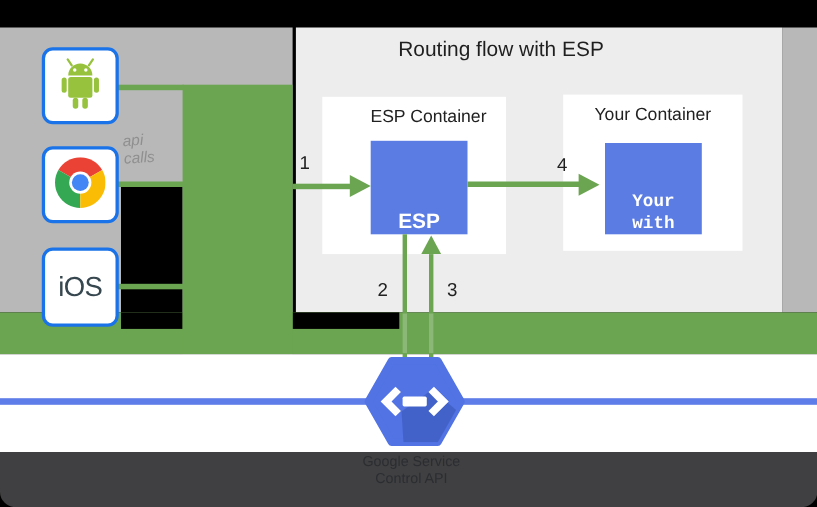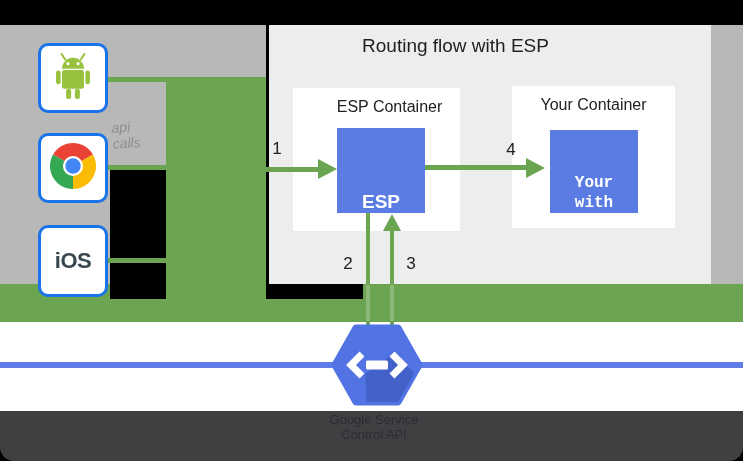--- a/index.html
+++ b/index.html
@@ -18,21 +18,21 @@
   .band-notch-r{left:266px;top:284px;width:97px;height:15px;background:#000;}
   .traffic-bar{left:166px;top:77px;width:100px;height:245px;background:var(--green,#6ba551);}
   .white-strip{left:0;top:322px;width:743px;height:89px;background:#fff;}
   .footer-strip{left:0;top:411px;width:743px;height:50px;background:var(--footer-dark,#404042);border-radius:0 0 14px 14px;}
   
   .client-box{left:38px;width:70px;height:70px;background:#fff;border:3px solid var(--border-blue,#1a73e8);
     border-radius:10px;box-sizing:border-box;display:flex;align-items:center;justify-content:center;}
   .box-android{top:43px;}
   .box-chrome{top:133px;}
   .box-ios{top:225px;height:72px;}
-  .ios-text{font-size:22px;font-weight:bold;color:var(--ios-text,#37474f);letter-spacing:-0.5px;}
+  .ios-text{font-size:25px;font-weight:normal;color:var(--ios-text,#37474f);letter-spacing:-0.5px;}
   .api-note{left:112px;top:118px;width:54px;color:#8f8f8f;font-size:14px;line-height:16px;
     font-style:italic;transform:rotate(-4deg);}
   
   .h-arrow{height:5px;background:var(--green,#6ba551);}
   .client-arrow{left:107px;width:60px;}
   .arr-android{top:77px;} .arr-chrome{top:165px;} .arr-ios{top:258px;}
   .arrow1-shaft{left:266px;top:167px;width:54px;}
   .arrow4-shaft{left:425px;top:165px;width:102px;}
   .head-right{width:0;height:0;border-top:10.5px solid transparent;border-bottom:10.5px solid transparent;
     border-left:19px solid var(--green,#6ba551);}

